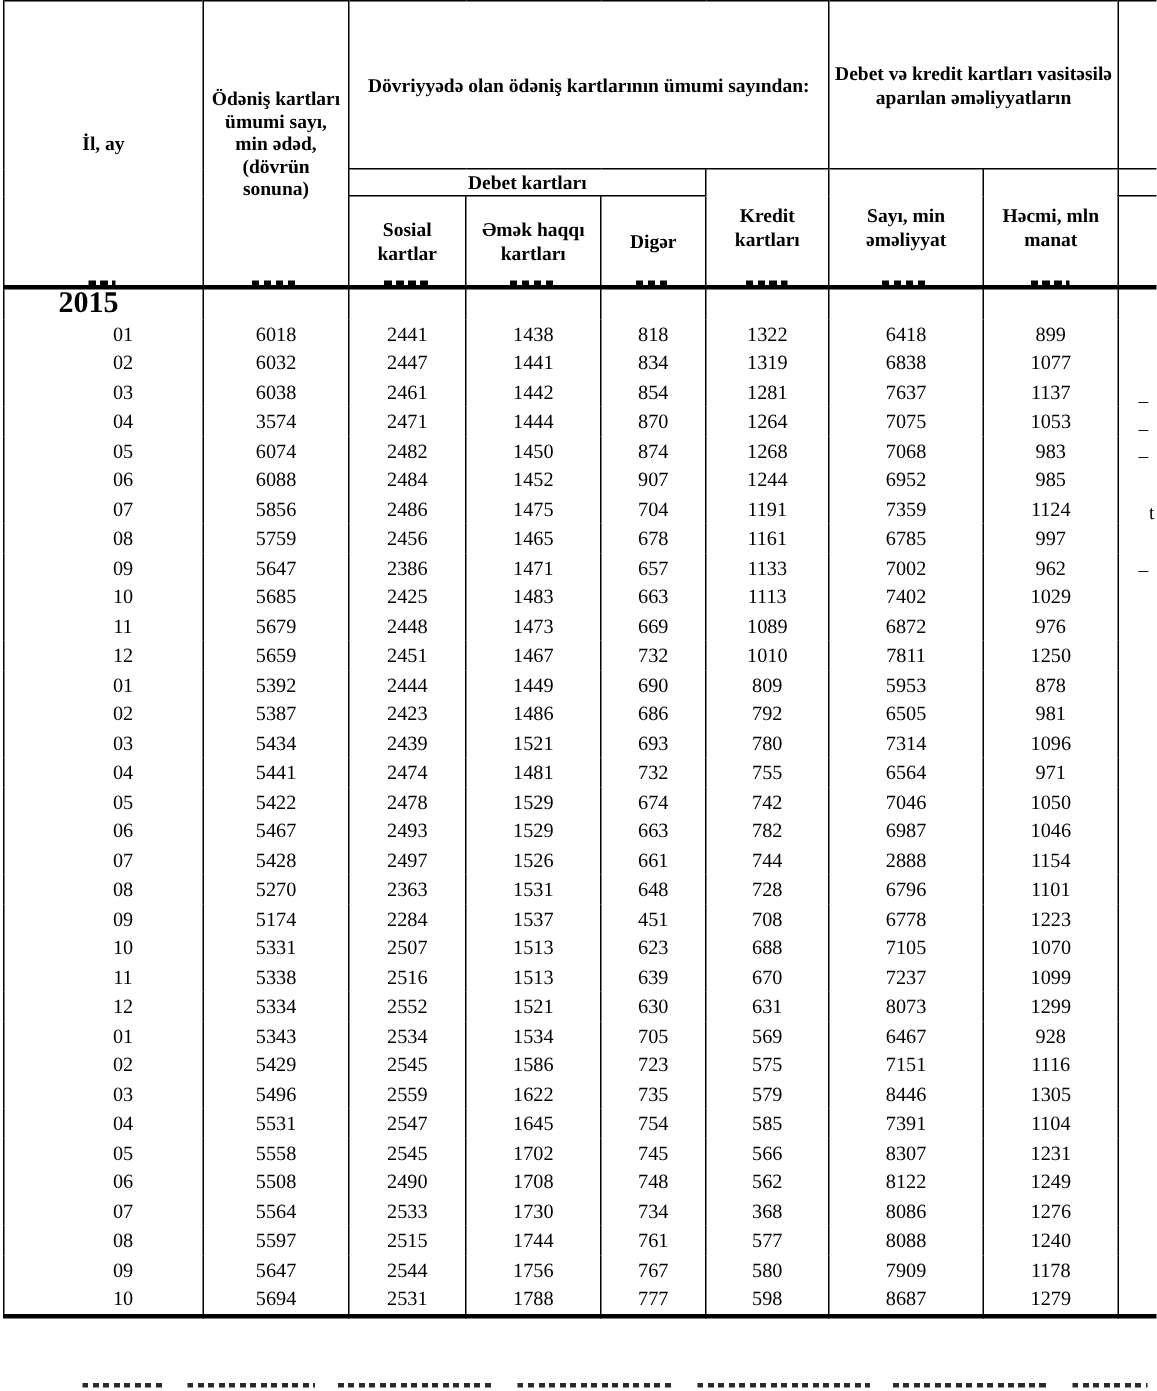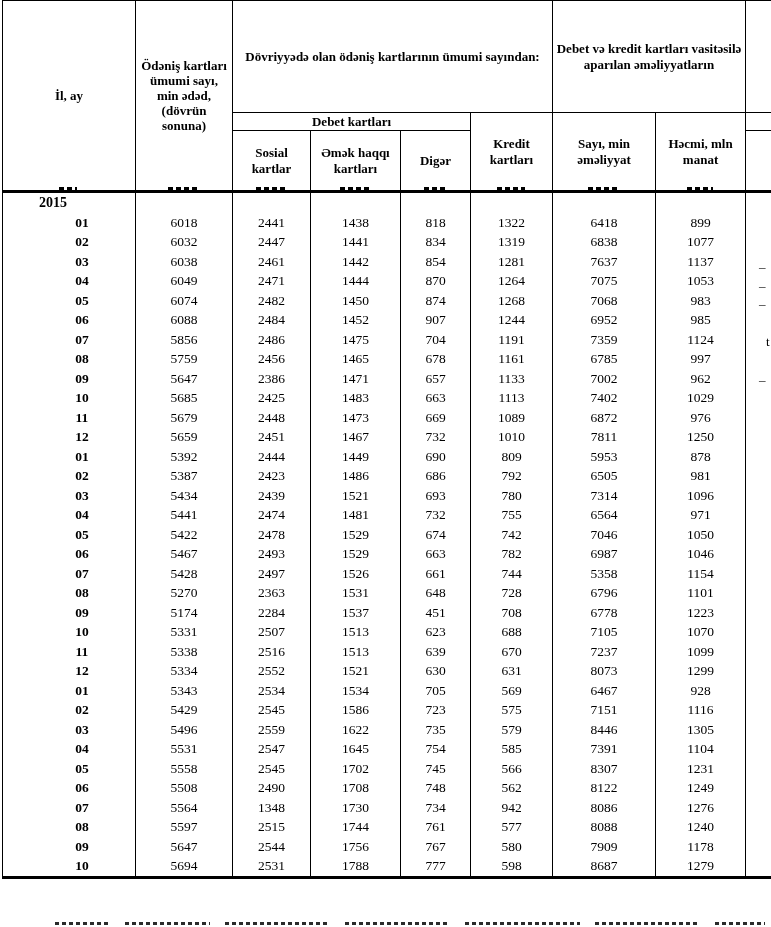--- a/index.html
+++ b/index.html
@@ -29,22 +29,22 @@
   th.c-ops    { padding:0 8px; }
   th.c-salary { padding:0 12px; }
 
   
   table.bdy { border-left:1px solid #000; border-bottom:3px solid #000; }
   table.bdy td {
     border-left:1px solid #000;
     height:19.5px; line-height:19.5px; padding:0;
     text-align:center; font-size:13.5px; overflow:hidden;
   }
-  table.bdy td.year  { text-align:left; padding-left:36px; font-weight:bold; font-size:14px; }
-  table.bdy td.month { font-weight:bold;padding-left:26px; }
+  table.bdy td.year  { text-align:left; padding-left:36px; font-weight:bold; font-size:20px; }
+  table.bdy td.month { font-weight:normal;padding-left:26px; }
 
   
   .clip-strip { position:absolute; left:2px; top:182px; width:745px; height:11px; overflow:hidden; }
   .clip-strip span {
     position:absolute; top:5px; height:4px;
     background:repeating-linear-gradient(90deg,#000 0 5px,rgba(0,0,0,0) 5px 8px);
   }
   .cm1 { left:57px;  width:18px; }
   .cm2 { left:166px; width:30px; }
   .cm3 { left:254px; width:30px; }
@@ -175,21 +175,21 @@
           <td>2461</td>
           <td>1442</td>
           <td>854</td>
           <td>1281</td>
           <td>7637</td>
           <td>1137</td>
           <td></td>
         </tr>
         <tr>
           <td class="month">04</td>
-          <td>6049</td>
+          <td>3574</td>
           <td>2471</td>
           <td>1444</td>
           <td>870</td>
           <td>1264</td>
           <td>7075</td>
           <td>1053</td>
           <td></td>
         </tr>
         <tr>
           <td class="month">05</td>
@@ -345,21 +345,21 @@
           <td>1046</td>
           <td></td>
         </tr>
         <tr>
           <td class="month">07</td>
           <td>5428</td>
           <td>2497</td>
           <td>1526</td>
           <td>661</td>
           <td>744</td>
-          <td>5358</td>
+          <td>2888</td>
           <td>1154</td>
           <td></td>
         </tr>
         <tr>
           <td class="month">08</td>
           <td>5270</td>
           <td>2363</td>
           <td>1531</td>
           <td>648</td>
           <td>728</td>
@@ -473,24 +473,24 @@
           <td>1708</td>
           <td>748</td>
           <td>562</td>
           <td>8122</td>
           <td>1249</td>
           <td></td>
         </tr>
         <tr>
           <td class="month">07</td>
           <td>5564</td>
-          <td>1348</td>
+          <td>2533</td>
           <td>1730</td>
           <td>734</td>
-          <td>942</td>
+          <td>368</td>
           <td>8086</td>
           <td>1276</td>
           <td></td>
         </tr>
         <tr>
           <td class="month">08</td>
           <td>5597</td>
           <td>2515</td>
           <td>1744</td>
           <td>761</td>

